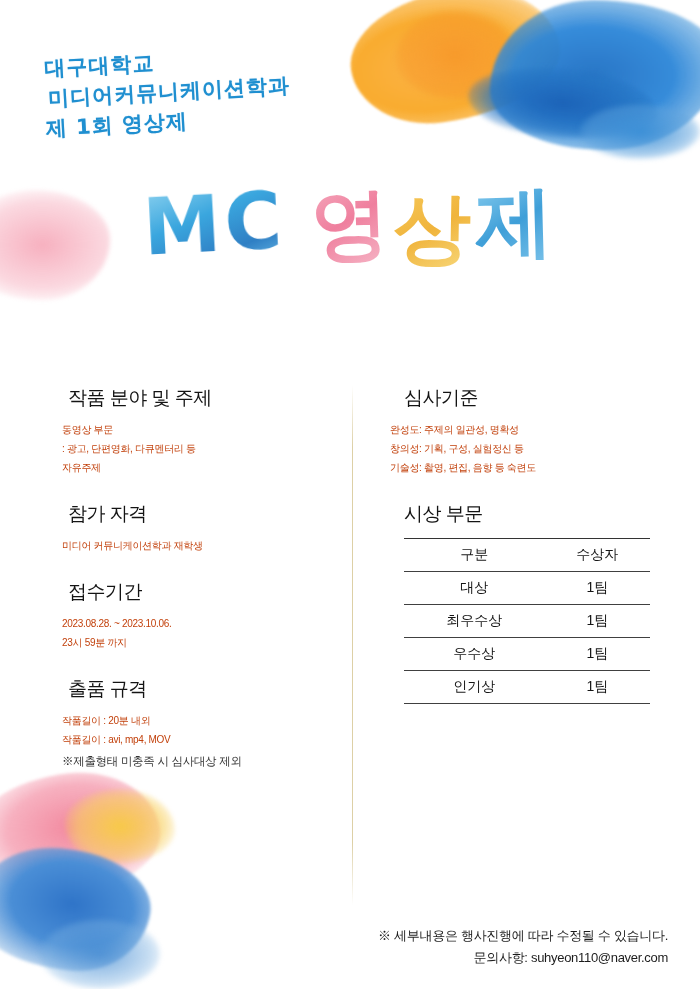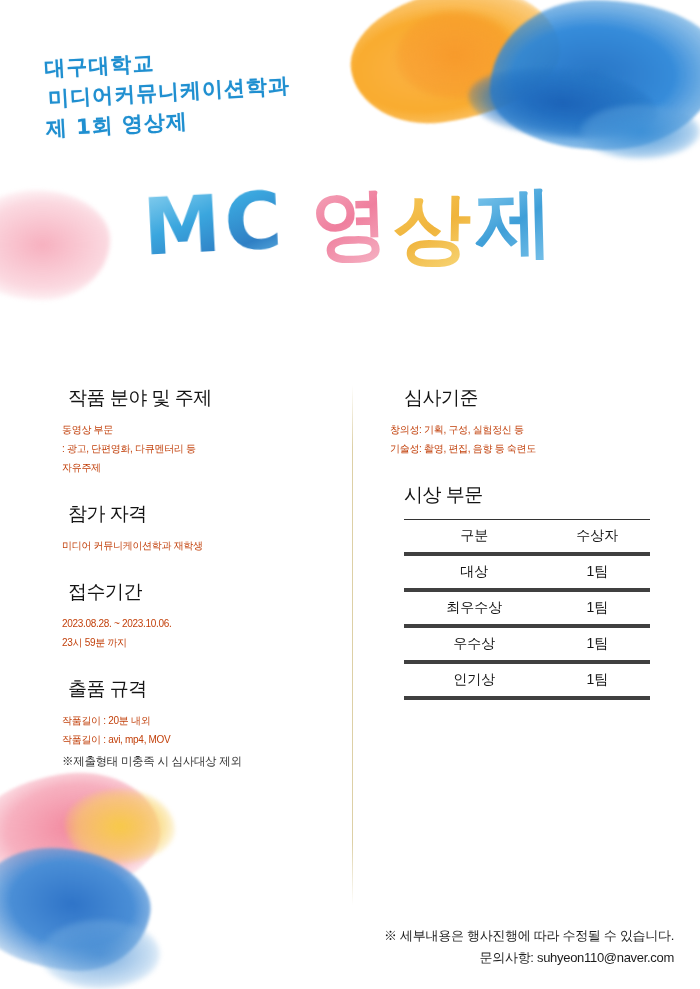--- a/index.html
+++ b/index.html
@@ -243,33 +243,33 @@
 
   
   table.awards {
     border-collapse: collapse;
     margin-left: 14px;
     margin-top: 4px;
     width: 246px;
     font-size: 14px;
   }
   table.awards th, table.awards td {
-    border-bottom: 4px solid #404040;
+    border-bottom: 1px solid #404040;
     padding: 7px 0;
     text-align: center;
     font-weight: normal;
     color: #151515;
   }
   table.awards th { font-weight: normal; }
   table.awards tr:first-child th { border-top: 1px solid #333; }
 
   
   .footer {
     position: absolute;
-    right: 26px;
+    right: 32px;
     bottom: 20px;
     text-align: right;
     font-size: 13px;
     color: #1c1c1c;
     line-height: 1.7;
     letter-spacing: -0.3px;
   }
 </style>
 </head>
 <body>
@@ -328,20 +328,21 @@
       <p class="small">※제출형태 미충족 시 심사대상 제외</p>
     </div>
 
   </div>
 
   <div class="col col-right">
 
 
     <div class="sec-block">
       <h2 class="sec">심사기준</h2>
+      <p class="line">완성도: 주제의 일관성, 명확성</p>
       <p class="line">창의성: 기획, 구성, 실험정신 등</p>
       <p class="line">기술성: 촬영, 편집, 음향 등 숙련도</p>
     </div>
 
     <div class="sec-block">
       <h2 class="sec">시상 부문</h2>
       <table class="awards">
         <tbody>
             <tr>
           <th>구분</th>

